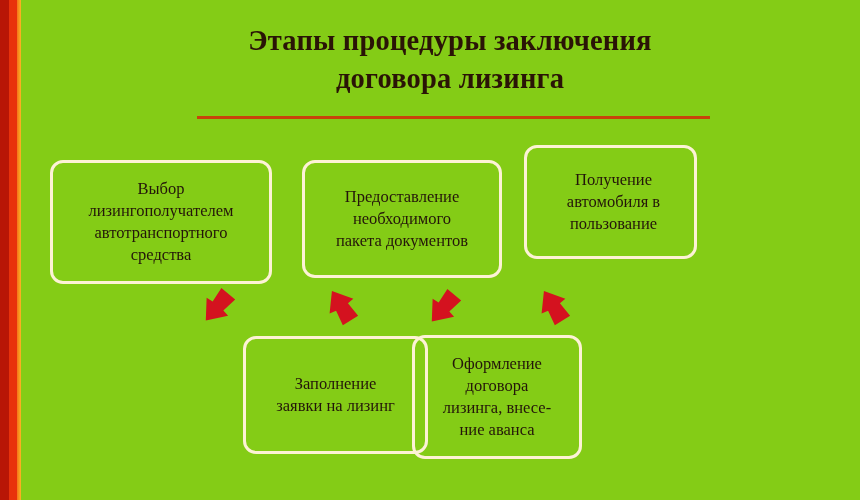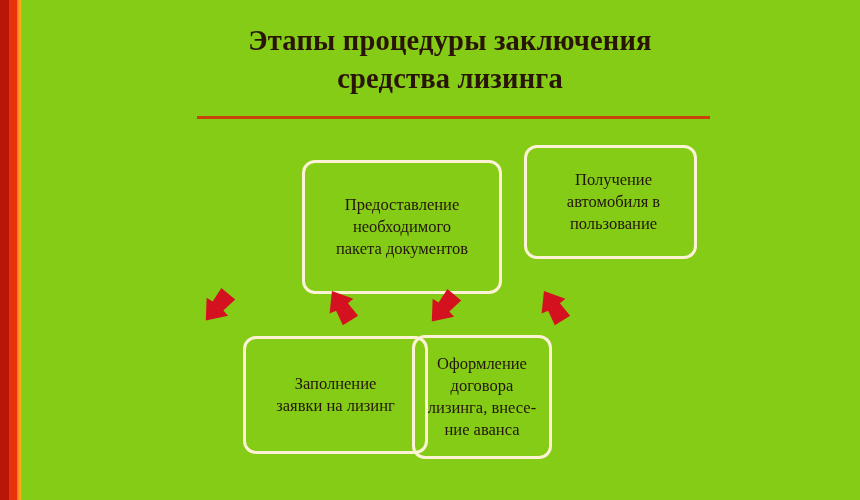--- a/index.html
+++ b/index.html
@@ -89,24 +89,24 @@
   }
   .step-text {
     color: #24160a;
     font-size: 16.5px;
     line-height: 22px;
     text-align: center;
     white-space: pre-line;
   }
 
   #box-1 { left: 50px;  top: 160px; width: 222px; height: 124px; }
-  #box-2 { left: 302px; top: 160px; width: 200px; height: 134px; justify-content: center; }
+  #box-2 { left: 302px; top: 160px; width: 200px; height: 118px; justify-content: center; }
   #box-3 { left: 524px; top: 145px; width: 173px; height: 114px; padding-left: 12px; }
   #box-4 { left: 195px; top: 336px; width: 185px; height: 118px; margin-left: 48px; }
-  #box-5 { left: 412px; top: 335px; width: 140px; height: 124px; }
+  #box-5 { left: 412px; top: 335px; width: 170px; height: 124px; }
 
   
   .arrow {
     position: absolute;
     width: 44px;
     height: 44px;
   }
   .arrow svg { display: block; width: 100%; height: 100%; }
 
   #arrow-1 { left: 196px; top: 284px; }
@@ -120,24 +120,30 @@
 <div id="slide">
 
   <div class="edge-strip">
     <div class="edge-dark"></div>
     <div class="edge-bright"></div>
     <div class="edge-fade"></div>
   </div>
 
   <div class="title-block">
     <div class="title-line">Этапы процедуры заключения</div>
-    <div class="title-line">средства лизинга</div>
+    <div class="title-line">договора лизинга</div>
   </div>
   <div class="title-rule"></div>
 
+  <div class="step-box" id="box-1">
+    <div class="step-text">Выбор
+лизингополучателем
+автотранспортного
+средства</div>
+  </div>
   <div class="step-box" id="box-2">
     <div class="step-text">Предоставление
 необходимого
 пакета документов</div>
   </div>
   <div class="step-box" id="box-3">
     <div class="step-text">Получение
 автомобиля в
 пользование</div>
   </div>

